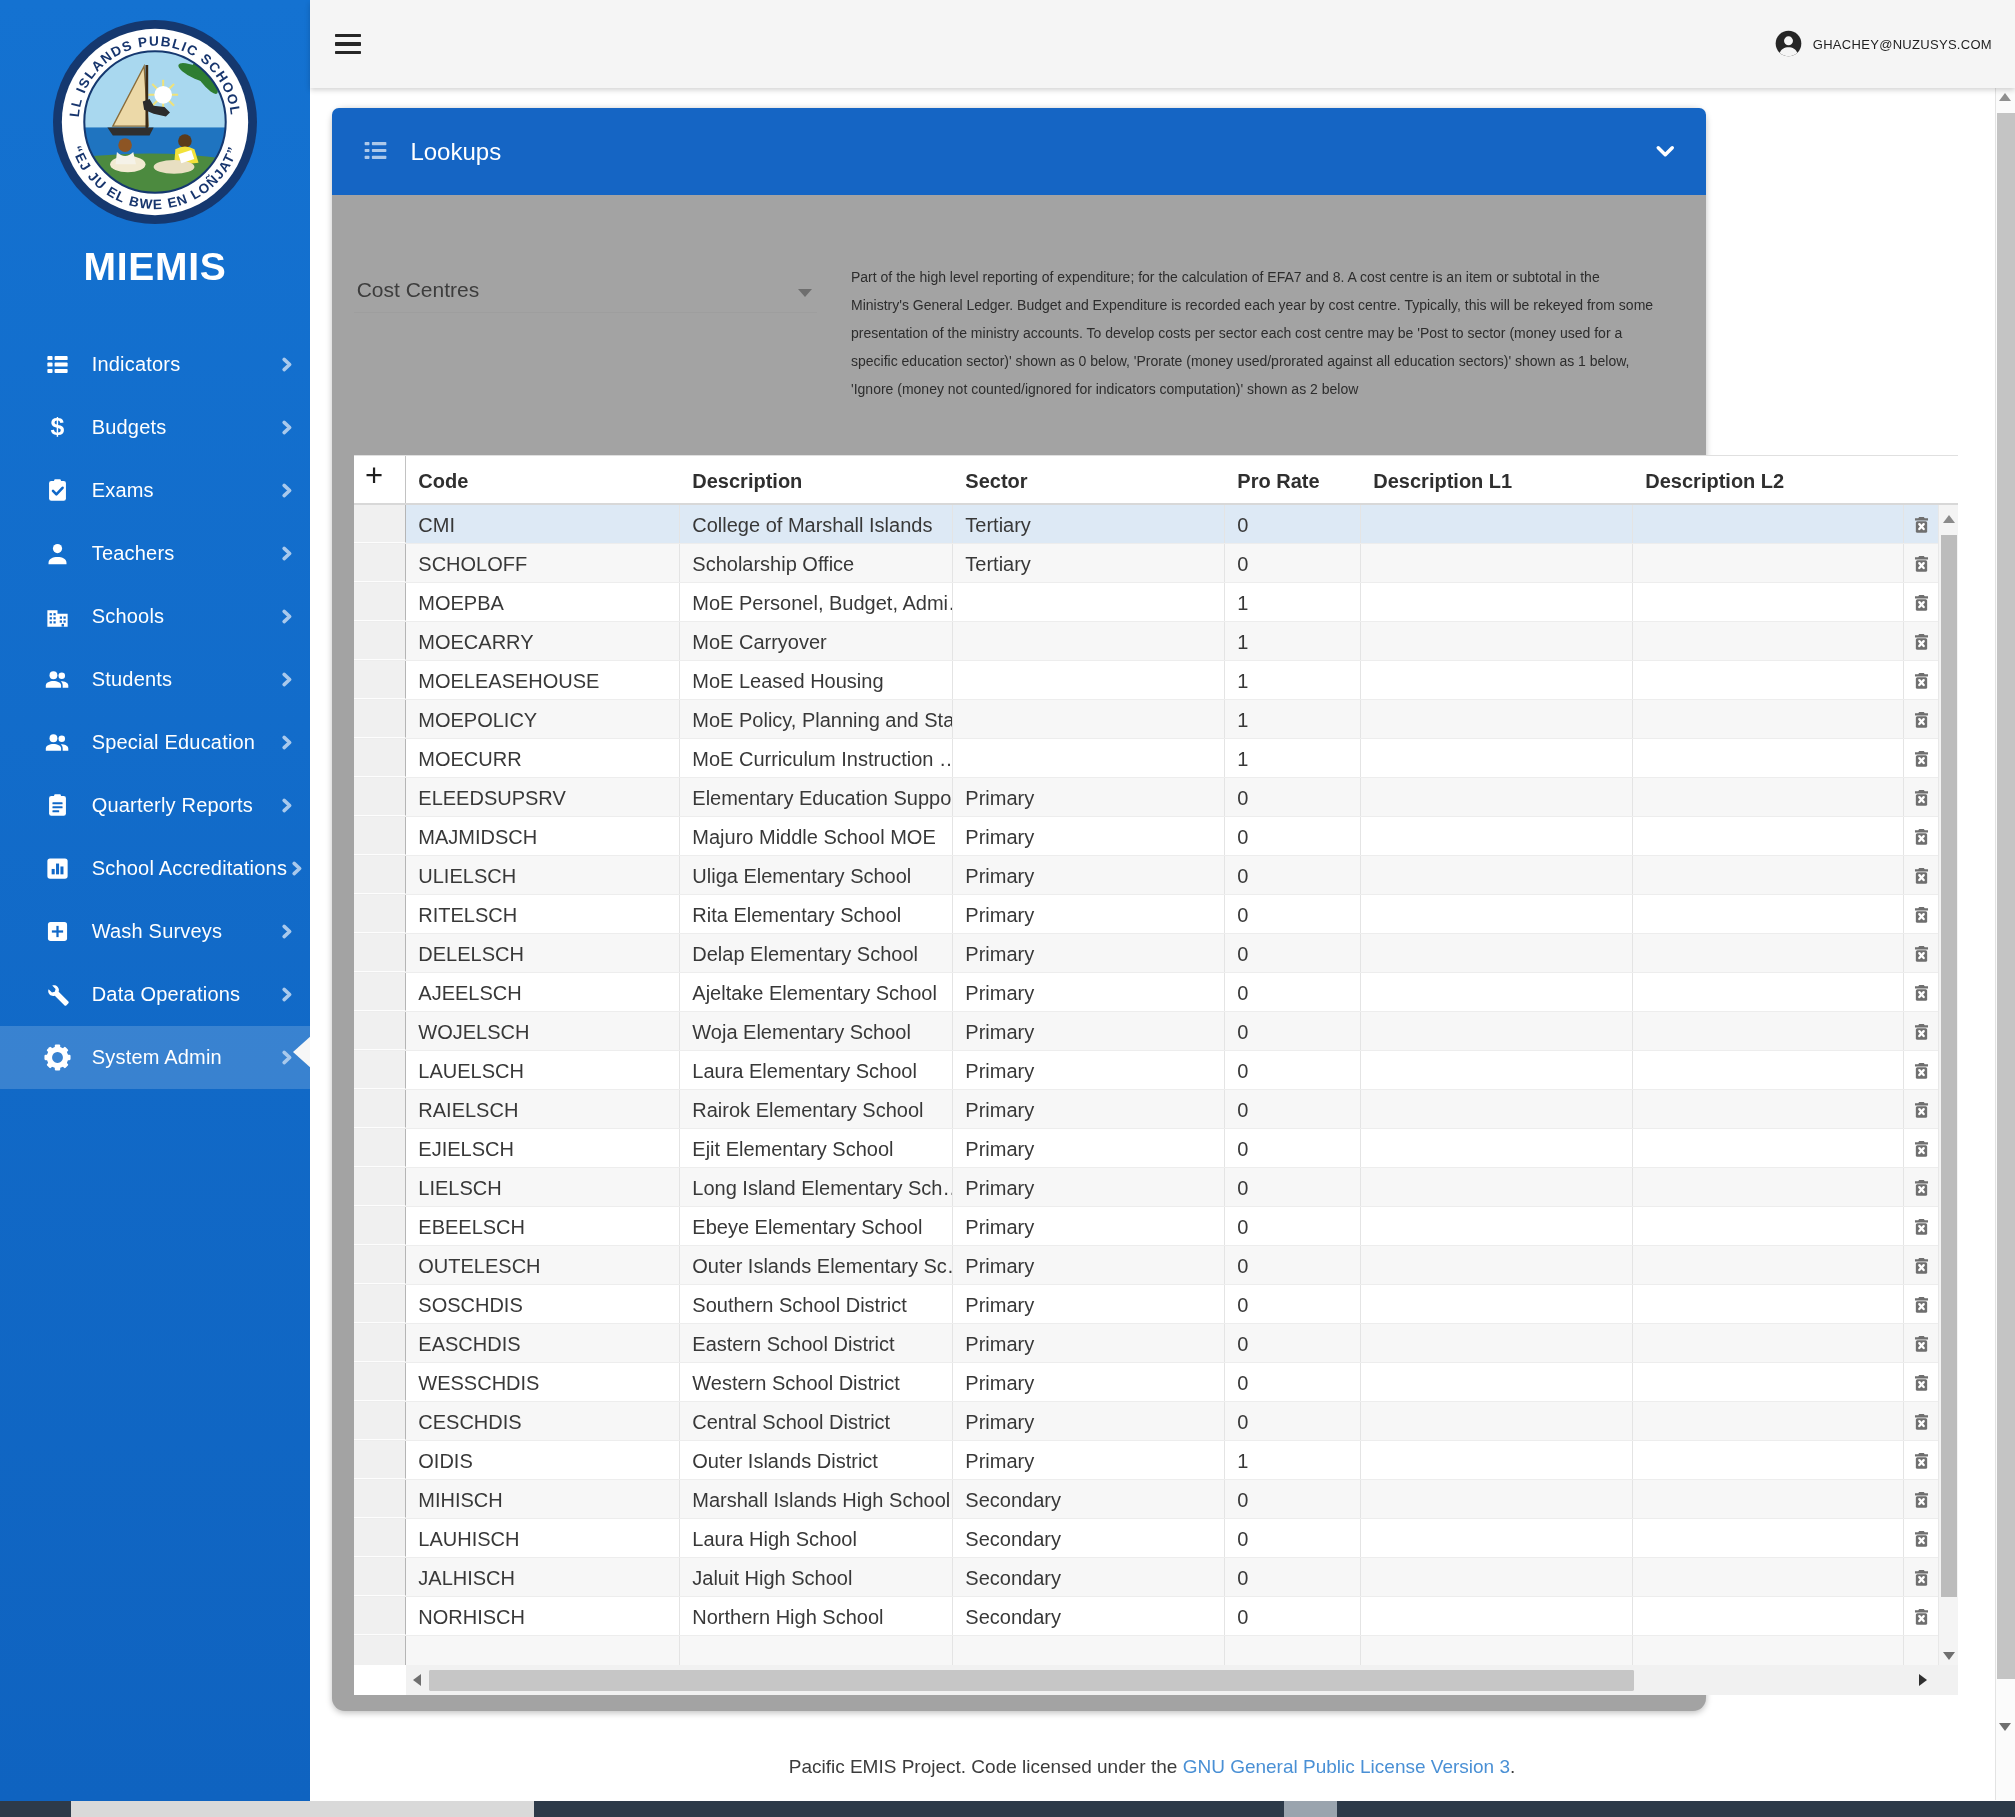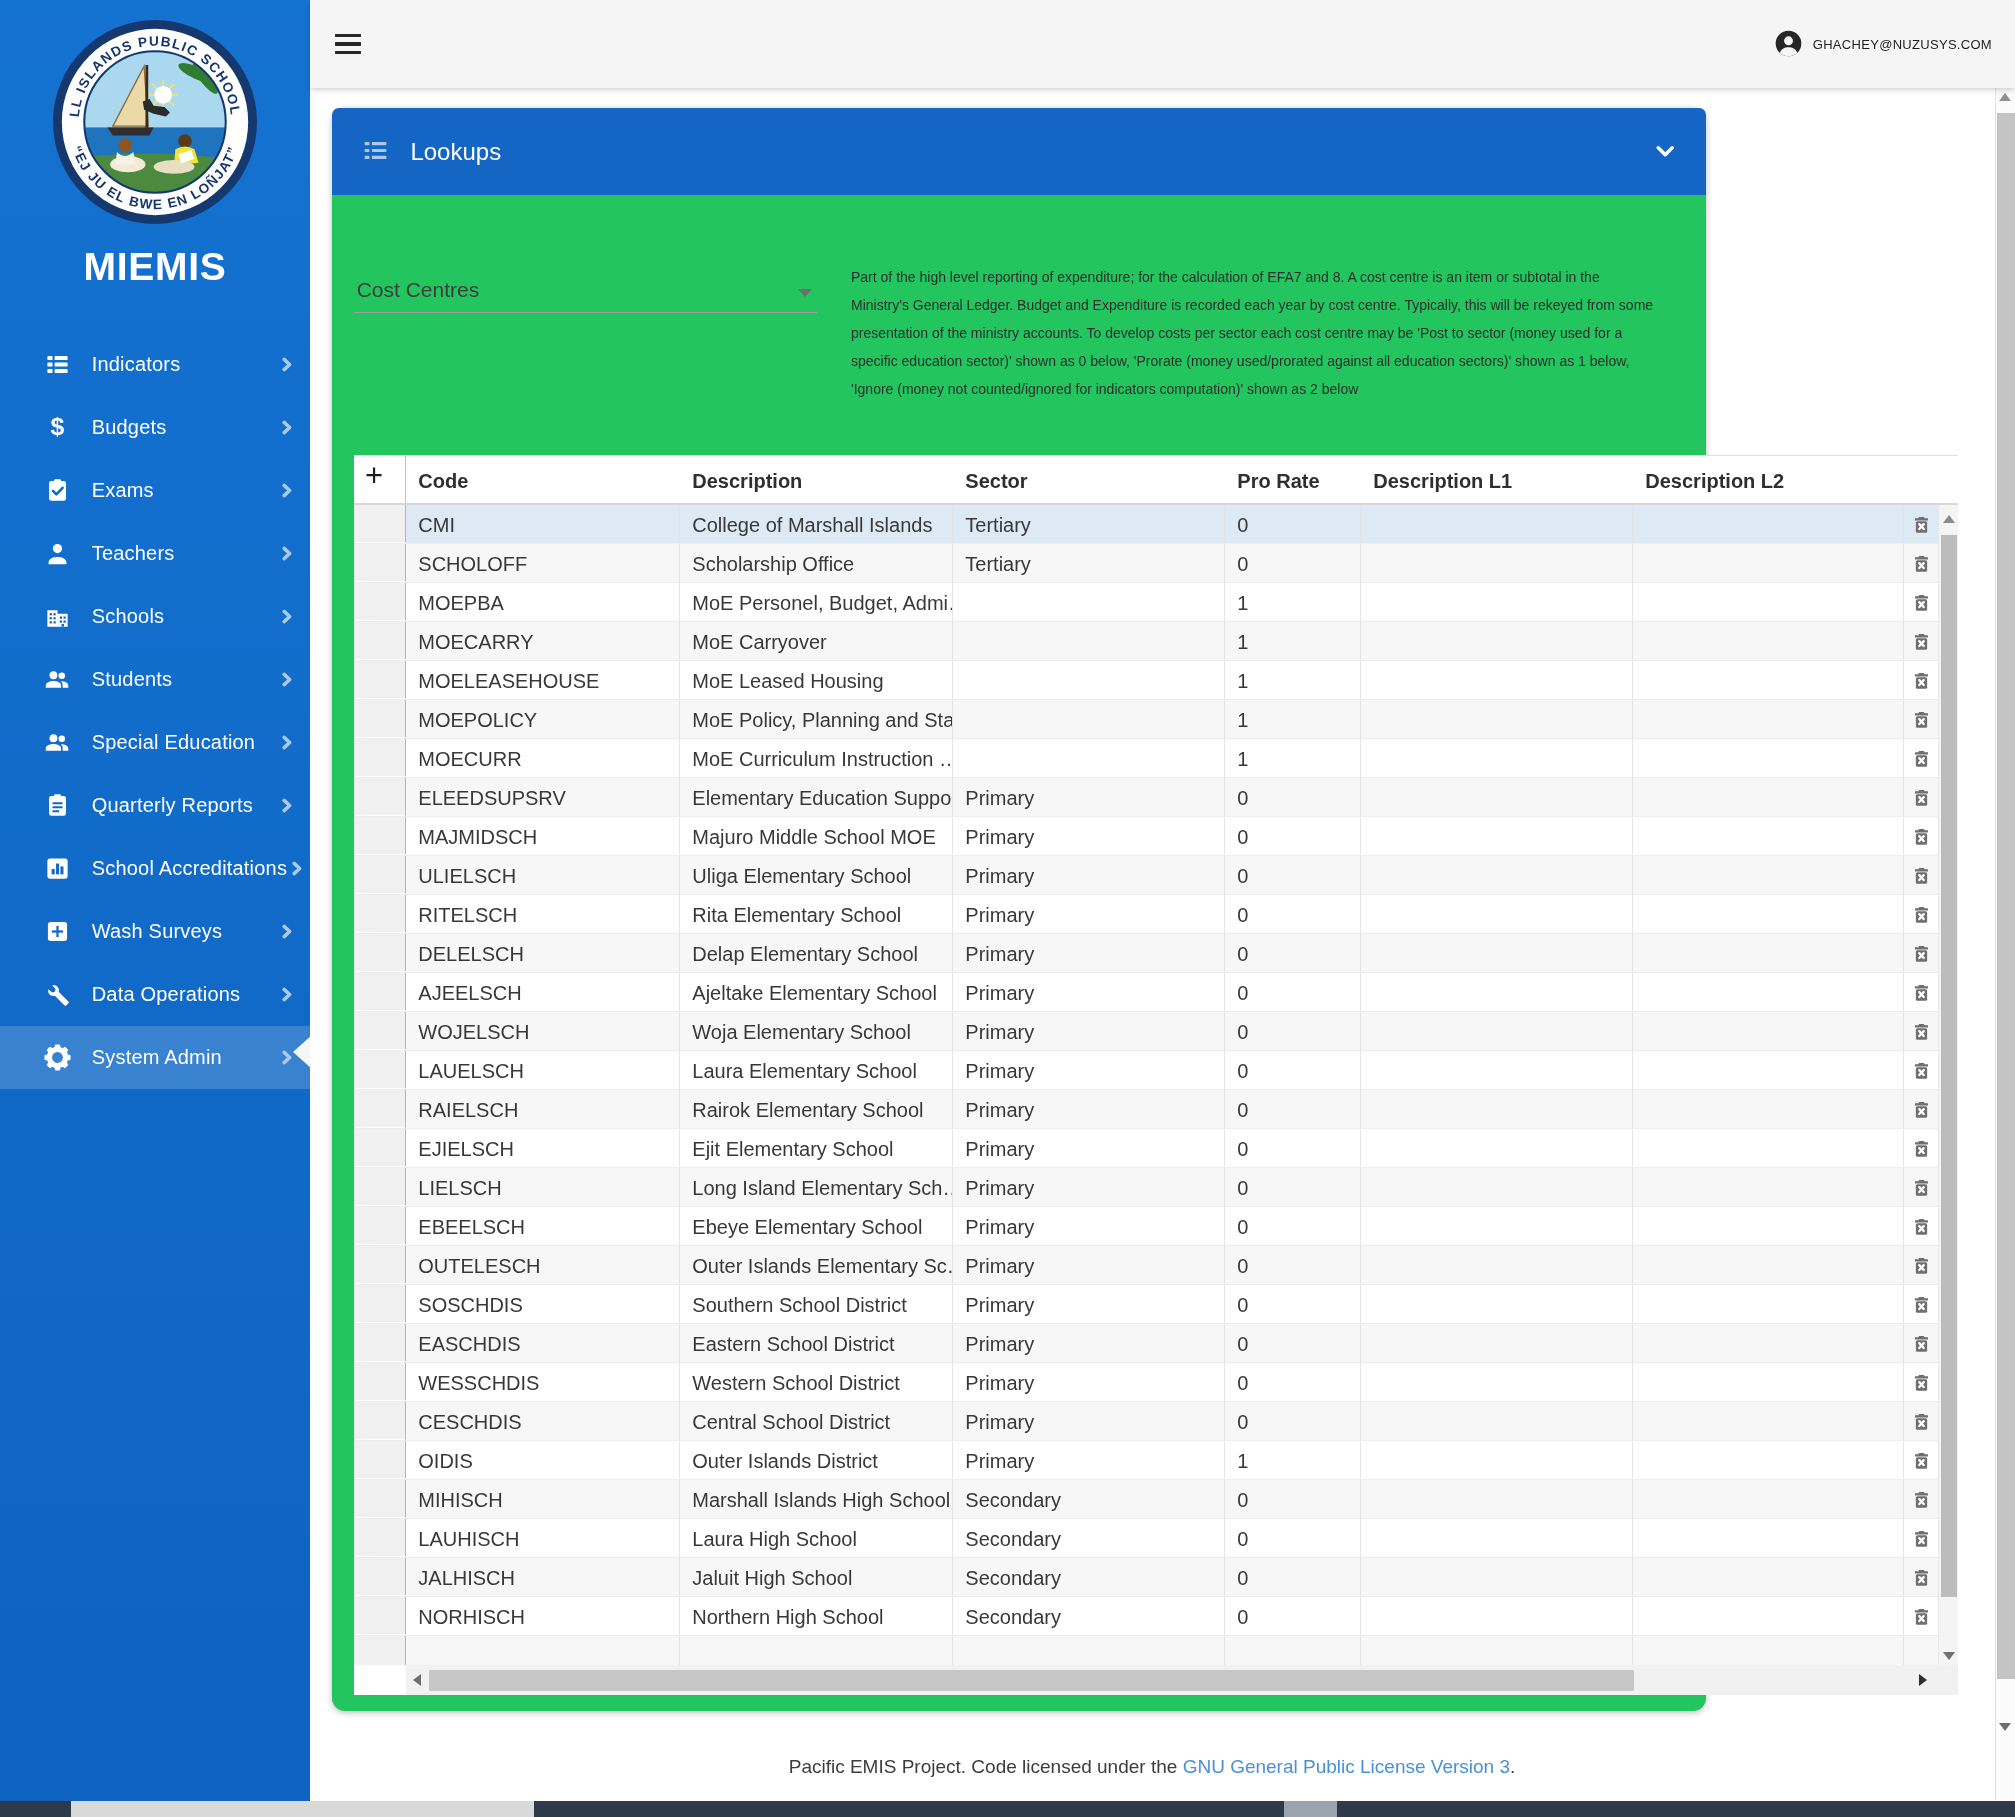--- a/index.html
+++ b/index.html
@@ -30,21 +30,21 @@
             box-shadow:0 2.7px 5.4px rgba(0,0,0,0.18); display:flex; align-items:center; z-index:5; }
   .hamburger { margin-left:24.5px; width:26px; height:20px; display:flex; flex-direction:column;
                justify-content:space-between; cursor:pointer; }
   .hamburger span { display:block; height:3.4px; background:#262626; border-radius:0.7px; }
   .user-chip { margin-left:auto; margin-right:23px; display:flex; align-items:center; cursor:pointer; }
   .user-chip svg { width:27px; height:27px; }
   .user-email { margin-left:11px; font-size:13px; color:#1f1f1f; letter-spacing:0.3px; }
 
   
   .content { position:absolute; left:310px; top:88px; width:1684px; height:1712px; background:#fff; }
-  .card { position:absolute; left:22px; top:20.4px; width:1374px; height:1603px; background:#22c55e;
+  .card { position:absolute; left:22px; top:20.4px; width:1374px; height:1603px; background:#a3a3a3;
           border-radius:13px; box-shadow:0 1.4px 6.8px rgba(0,0,0,0.25); }
   .card-header { position:absolute; left:0; top:0; width:100%; height:87px; background:#1565c4;
                  border-radius:6.8px 6.8px 0 0; display:flex; align-items:center; padding:0 29px; }
   .list-icon svg { width:29px; height:29px; }
   .card-title { color:#fff; font-size:24px; margin-left:20.4px; }
   .card-chevron { margin-left:auto; cursor:pointer; }
   .card-chevron svg { width:24.5px; height:24.5px; }
 
   .lookup-select { position:absolute; left:22px; top:163px; width:463px; height:42px;
                    border-bottom:1.4px solid #9e9e9e; cursor:pointer; }

